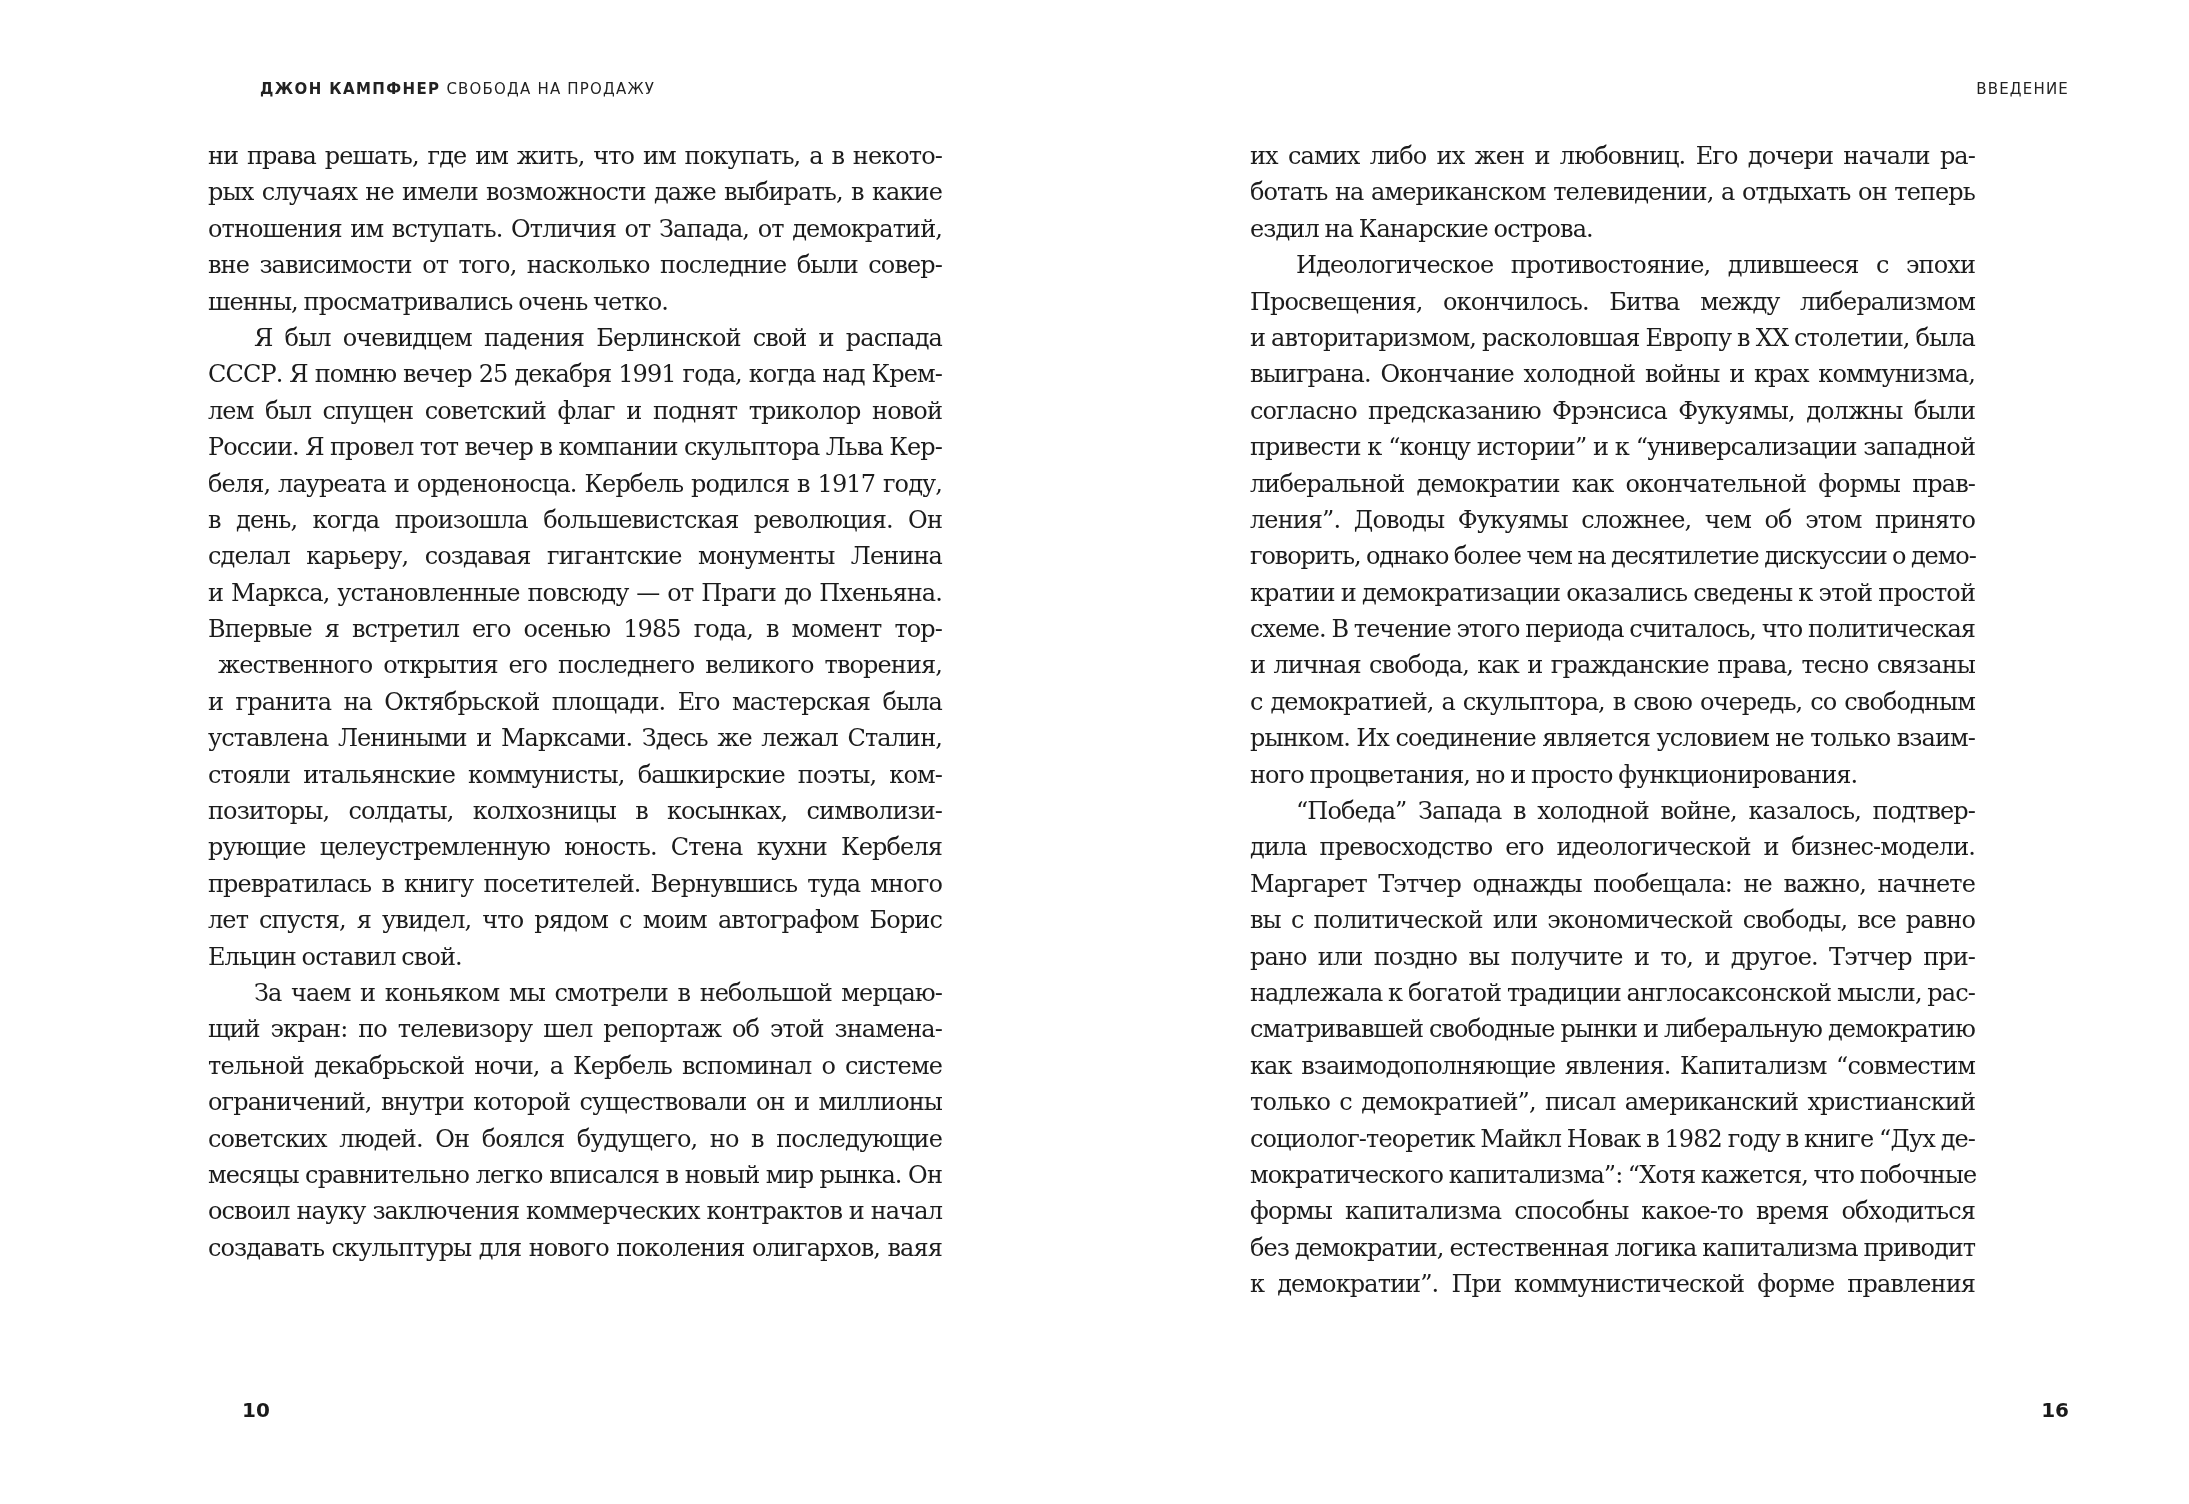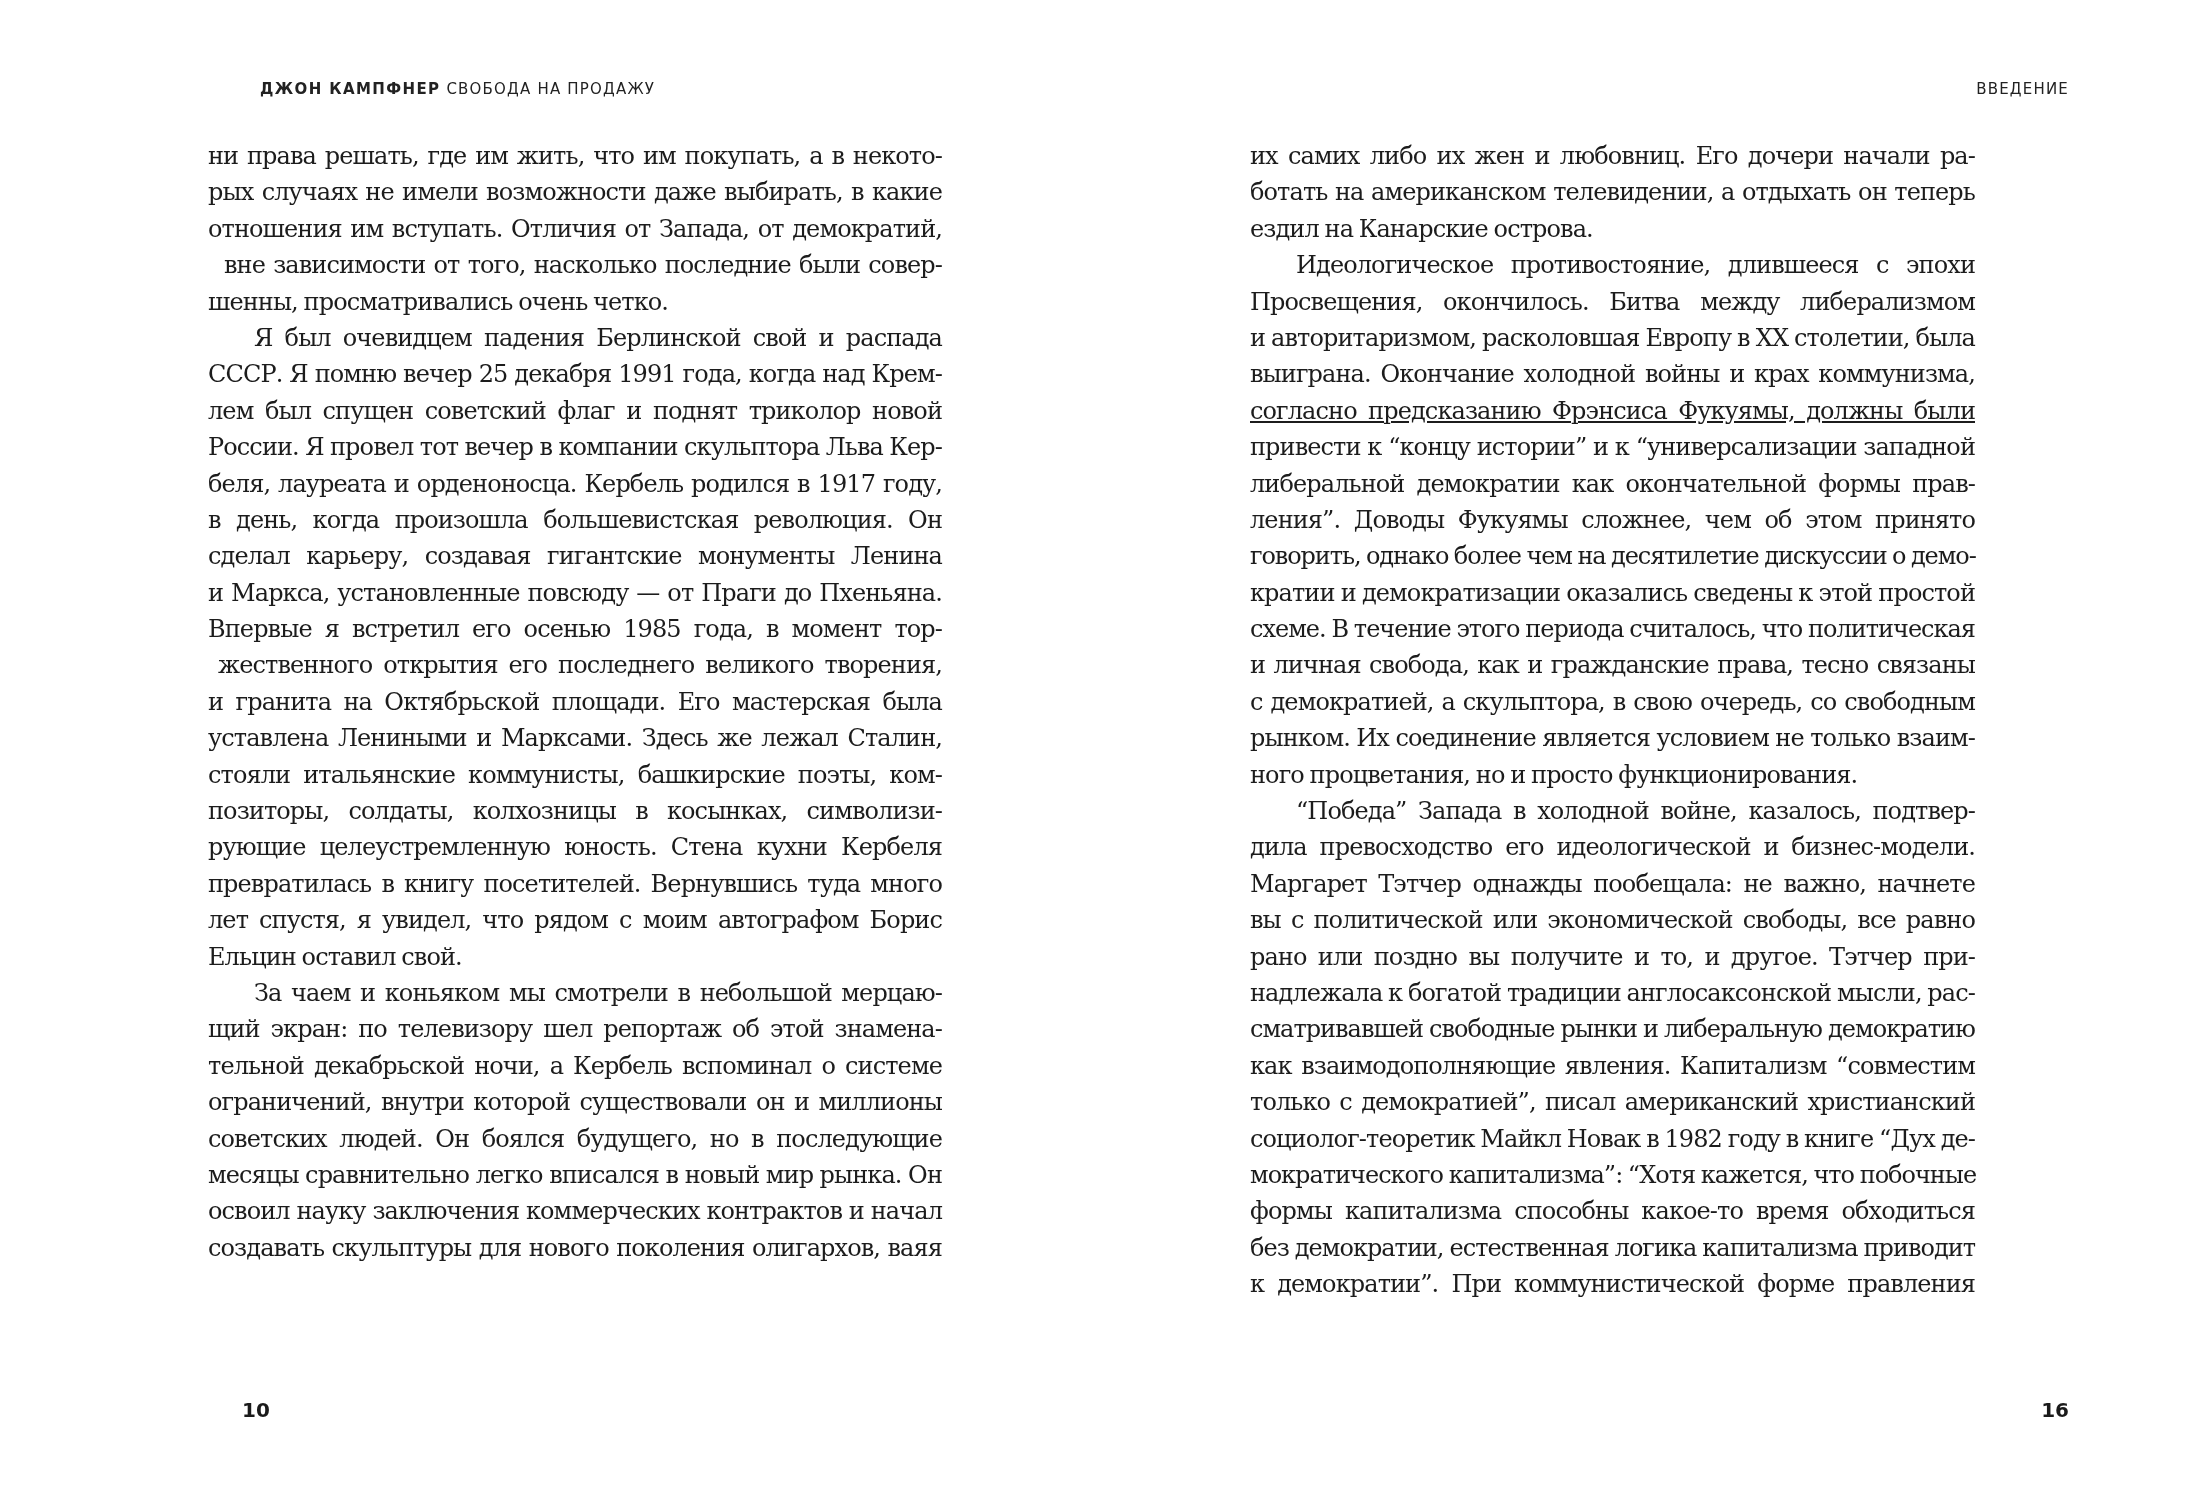--- a/index.html
+++ b/index.html
@@ -48,21 +48,21 @@
 <div class="page left">
   <div class="running-head">
     <span class="author">ДЖОН КАМПФНЕР</span>
     <span>СВОБОДА НА ПРОДАЖУ</span>
   </div>
   <div class="column" id="left-column">
       <div>
         <div class="line" style="white-space: nowrap;">ни права решать, где им жить, что им покупать, а в некото-</div>
         <div class="line" style="white-space: nowrap;">рых случаях не имели возможности даже выбирать, в какие</div>
         <div class="line" style="white-space: nowrap;">отношения им вступать. Отличия от Запада, от демократий,</div>
-        <div class="line" style="white-space: nowrap; margin-left: 16px;">вне зависимости от того, насколько последние были совер-</div>
+        <div class="line" style="white-space: nowrap;">вне зависимости от того, насколько последние были совер-</div>
         <div class="line last" style="white-space: nowrap;">шенны, просматривались очень четко.</div>
       </div>
       <div>
         <div class="line indent" style="white-space: nowrap;">Я был очевидцем падения Берлинской свой и распада</div>
         <div class="line" style="white-space: nowrap;">СССР. Я помню вечер 25 декабря 1991 года, когда над Крем-</div>
         <div class="line" style="white-space: nowrap;">лем был спущен советский флаг и поднят триколор новой</div>
         <div class="line" style="white-space: nowrap;">России. Я провел тот вечер в компании скульптора Льва Кер-</div>
         <div class="line" style="white-space: nowrap;">беля, лауреата и орденоносца. Кербель родился в 1917 году,</div>
         <div class="line" style="white-space: nowrap;">в день, когда произошла большевистская революция. Он</div>
         <div class="line" style="white-space: nowrap;">сделал карьеру, создавая гигантские монументы Ленина</div>
@@ -100,21 +100,21 @@
       <div>
         <div class="line" style="white-space: nowrap;">их самих либо их жен и любовниц. Его дочери начали ра-</div>
         <div class="line" style="white-space: nowrap;">ботать на американском телевидении, а отдыхать он теперь</div>
         <div class="line last" style="white-space: nowrap;">ездил на Канарские острова.</div>
       </div>
       <div>
         <div class="line indent" style="white-space: nowrap;">Идеологическое противостояние, длившееся с эпохи</div>
         <div class="line" style="white-space: nowrap;">Просвещения, окончилось. Битва между либерализмом</div>
         <div class="line" style="white-space: nowrap;">и авторитаризмом, расколовшая Европу в XX столетии, была</div>
         <div class="line" style="white-space: nowrap;">выиграна. Окончание холодной войны и крах коммунизма,</div>
-        <div class="line" style="white-space: nowrap; text-decoration: underline;">согласно предсказанию Фрэнсиса Фукуямы, должны были</div>
+        <div class="line" style="white-space: nowrap;">согласно предсказанию Фрэнсиса Фукуямы, должны были</div>
         <div class="line" style="white-space: nowrap;">привести к “концу истории” и к “универсализации западной</div>
         <div class="line" style="white-space: nowrap;">либеральной демократии как окончательной формы прав-</div>
         <div class="line" style="white-space: nowrap;">ления”. Доводы Фукуямы сложнее, чем об этом принято</div>
         <div class="line" style="white-space: nowrap; letter-spacing: -1.1px;">говорить, однако более чем на десятилетие дискуссии о демо-</div>
         <div class="line" style="white-space: nowrap;">кратии и демократизации оказались сведены к этой простой</div>
         <div class="line" style="white-space: nowrap; letter-spacing: -1px;">схеме. В течение этого периода считалось, что политическая</div>
         <div class="line" style="white-space: nowrap;">и личная свобода, как и гражданские права, тесно связаны</div>
         <div class="line" style="white-space: nowrap;">с демократией, а скульптора, в свою очередь, со свободным</div>
         <div class="line" style="white-space: nowrap;">рынком. Их соединение является условием не только взаим-</div>
         <div class="line last" style="white-space: nowrap;">ного процветания, но и просто функционирования.</div>

